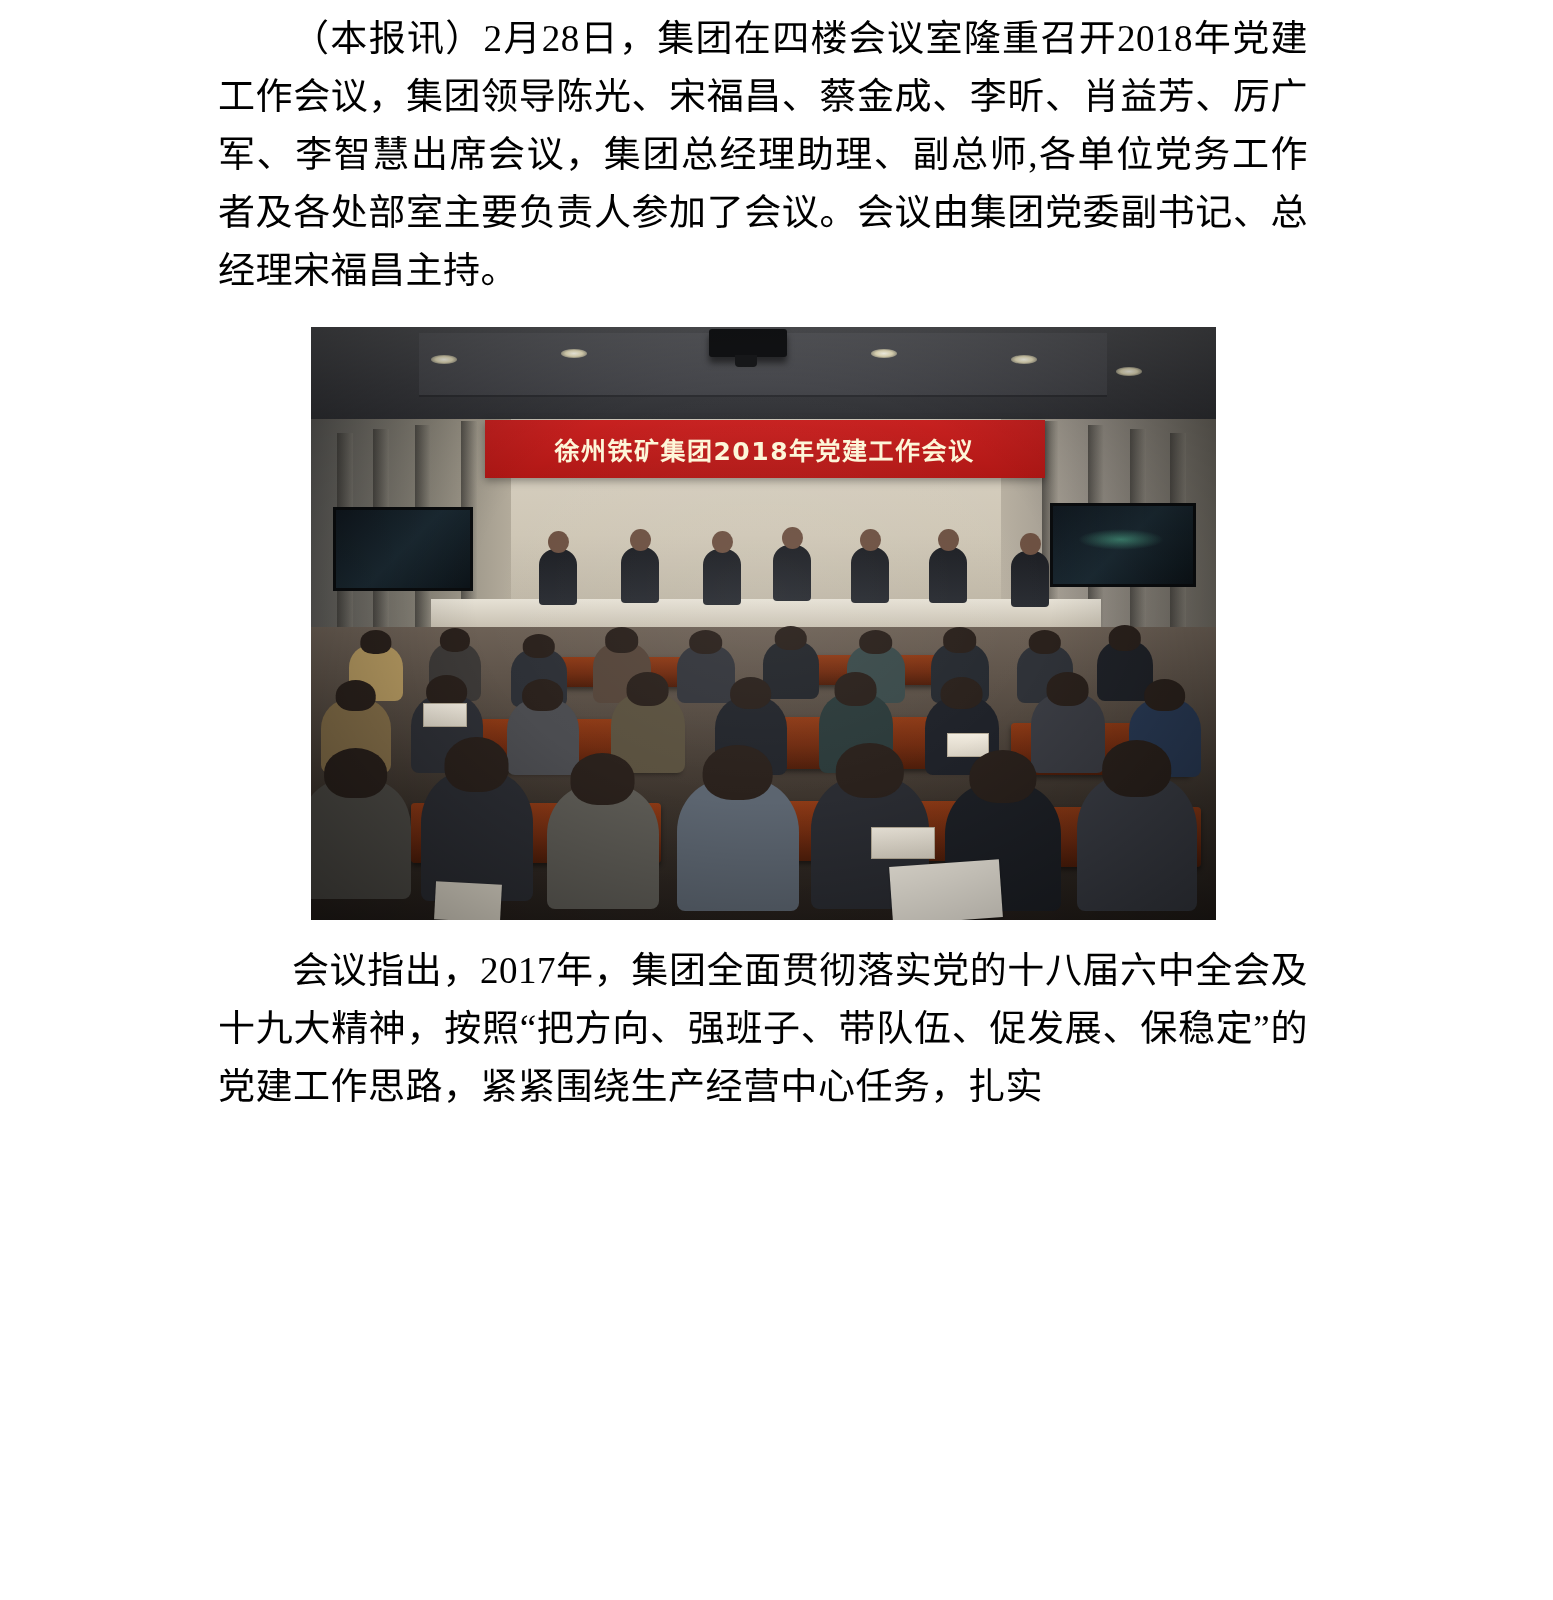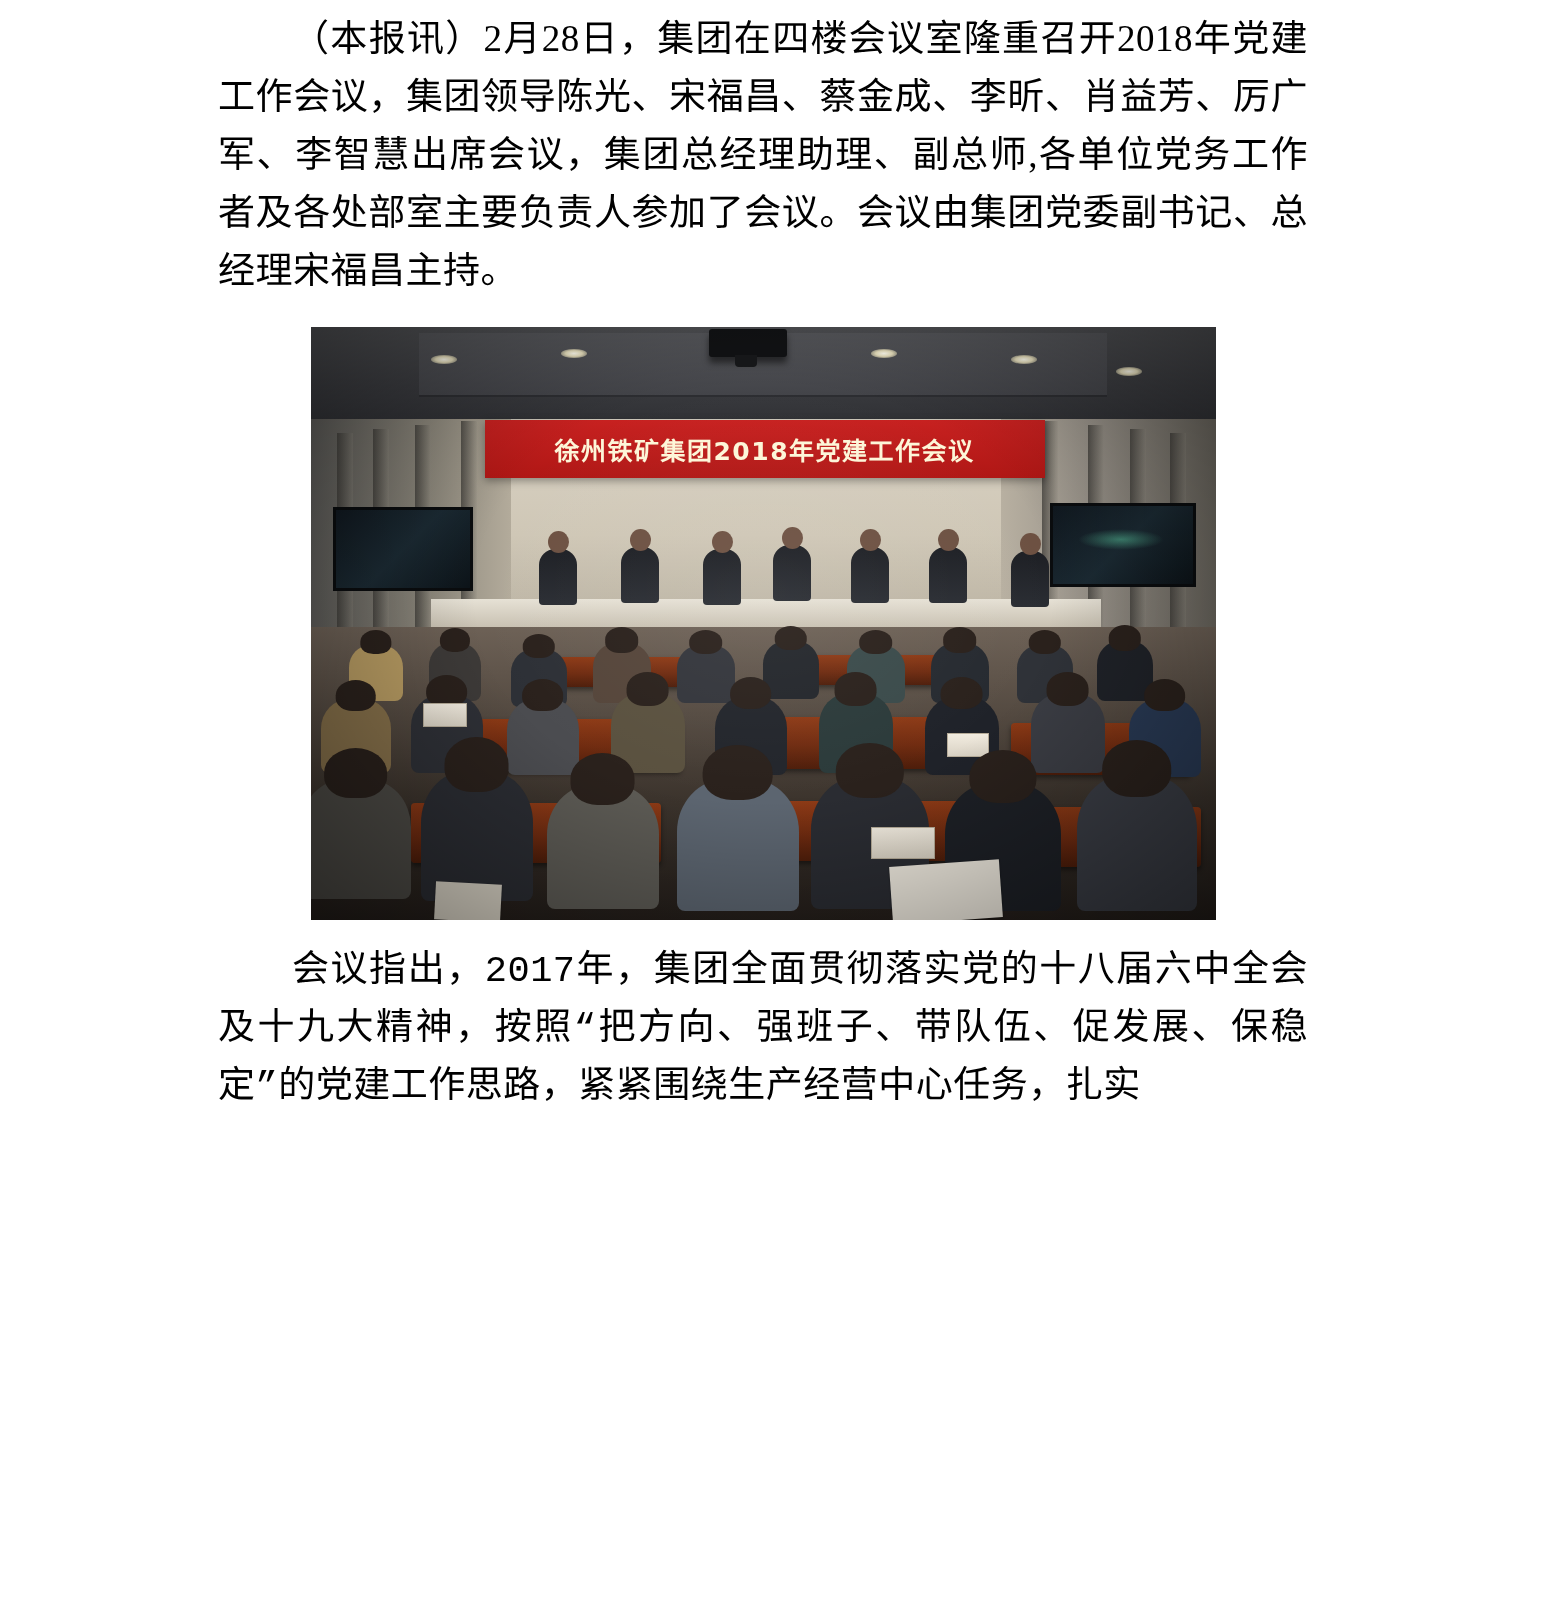--- a/index.html
+++ b/index.html
@@ -25,21 +25,20 @@
     margin: 0 0 0 0;
     font-size: 37px;
     line-height: 58px;
     text-align: justify;
     text-justify: inter-ideograph;
     letter-spacing: 0.5px;
     text-indent: 2em;
   }
   p.para-gap {
     margin-top: 7px;
-    font-family: Liberation Mono, monospace;
   }
   .figure {
     margin: 27px 0 22px 0;
     display: flex;
     justify-content: center;
   }
   .photo {
     position: relative;
     width: 905px;
     height: 593px;

